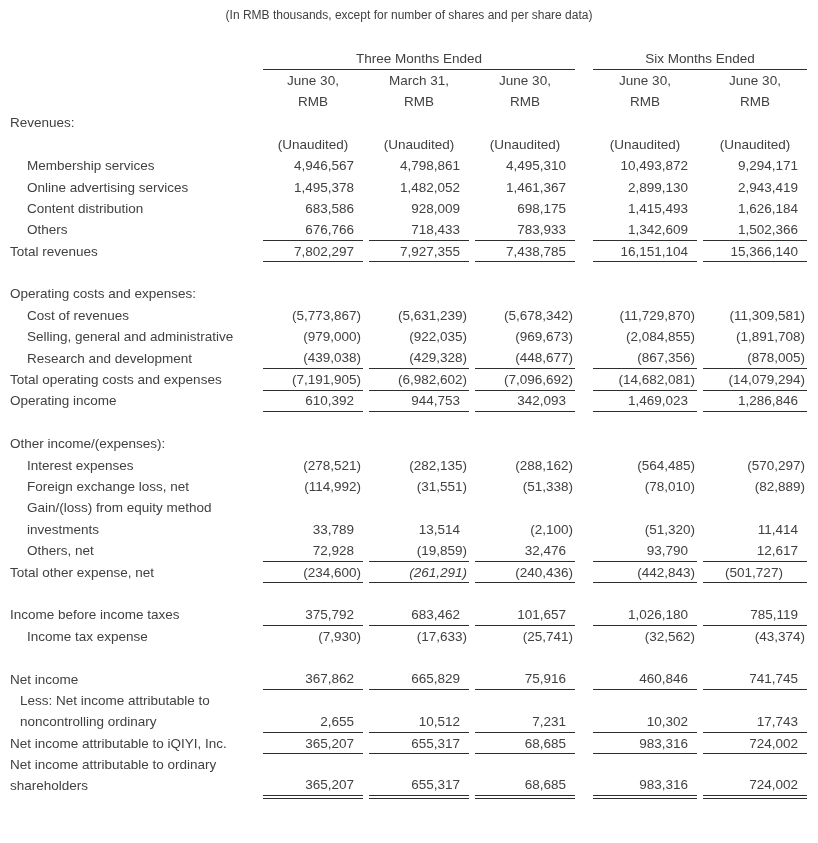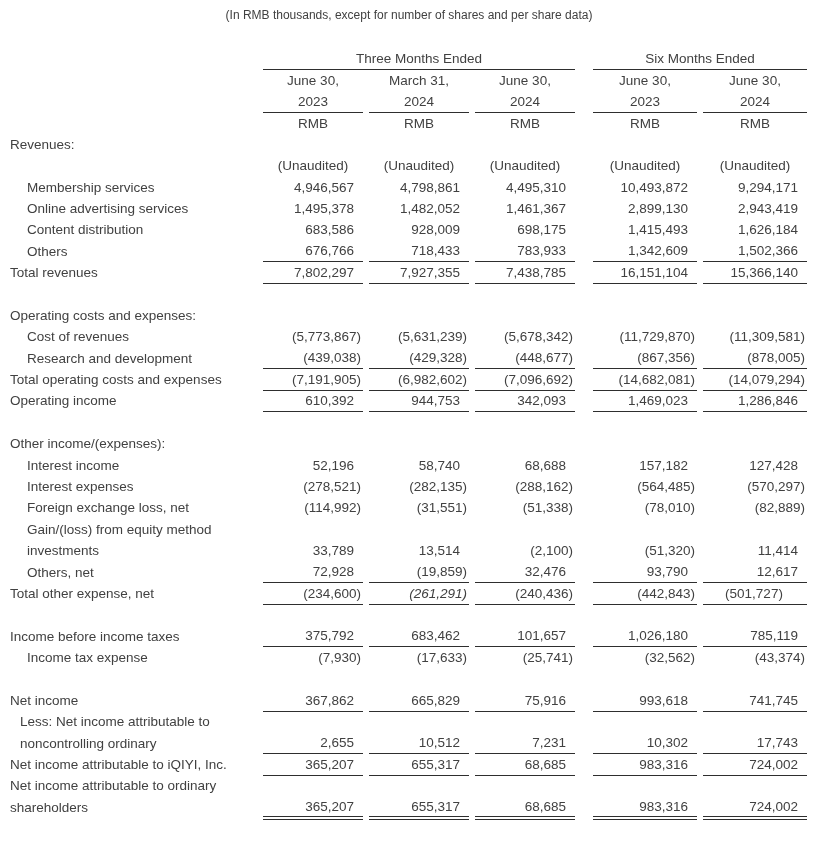--- a/index.html
+++ b/index.html
@@ -55,33 +55,20 @@
     <td class="v ch">June 30,</td>
         <td></td>
     <td class="v ch">March 31,</td>
         <td></td>
     <td class="v ch">June 30,</td>
         <td></td>
     <td class="v ch">June 30,</td>
         <td></td>
     <td class="v ch">June 30,</td>
   </tr>
-  <tr class="ul">
-    <td class="lbl"></td>
-        <td></td>
-    <td class="v ch">2023</td>
-        <td></td>
-    <td class="v ch">2024</td>
-        <td></td>
-    <td class="v ch">2024</td>
-        <td></td>
-    <td class="v ch">2023</td>
-        <td></td>
-    <td class="v ch">2024</td>
-  </tr>
   <tr>
     <td class="lbl"></td>
         <td></td>
     <td class="v ch">RMB</td>
         <td></td>
     <td class="v ch">RMB</td>
         <td></td>
     <td class="v ch">RMB</td>
         <td></td>
     <td class="v ch">RMB</td>
@@ -193,20 +180,33 @@
         <td></td>
         <td class="v num" style="padding-right: 2px;">(5,631,239)</td>
         <td></td>
         <td class="v num" style="padding-right: 2px;">(5,678,342)</td>
         <td></td>
         <td class="v num" style="padding-right: 2px;">(11,729,870)</td>
         <td></td>
         <td class="v num" style="padding-right: 2px;">(11,309,581)</td>
       </tr>
 
+  <tr>
+        <td class="lbl i1">Selling, general and administrative</td>
+        <td></td>
+        <td class="v num" style="padding-right: 2px;">(979,000)</td>
+        <td></td>
+        <td class="v num" style="padding-right: 2px;">(922,035)</td>
+        <td></td>
+        <td class="v num" style="padding-right: 2px;">(969,673)</td>
+        <td></td>
+        <td class="v num" style="padding-right: 2px;">(2,084,855)</td>
+        <td></td>
+        <td class="v num" style="padding-right: 2px;">(1,891,708)</td>
+      </tr>
 
   <tr class="ul">
         <td class="lbl i1">Research and development</td>
         <td></td>
         <td class="v num" style="padding-right: 2px;">(439,038)</td>
         <td></td>
         <td class="v num" style="padding-right: 2px;">(429,328)</td>
         <td></td>
         <td class="v num" style="padding-right: 2px;">(448,677)</td>
         <td></td>
@@ -245,33 +245,20 @@
 
   <tr>
         <td colspan="11"></td>
       </tr>
 
   <tr>
         <td class="lbl">Other income/(expenses):</td>
         <td colspan="10"></td>
       </tr>
 
-  <tr>
-        <td class="lbl i1">Interest income</td>
-        <td></td>
-        <td class="v num">52,196</td>
-        <td></td>
-        <td class="v num">58,740</td>
-        <td></td>
-        <td class="v num">68,688</td>
-        <td></td>
-        <td class="v num">157,182</td>
-        <td></td>
-        <td class="v num">127,428</td>
-      </tr>
 
   <tr>
         <td class="lbl i1">Interest expenses</td>
         <td></td>
         <td class="v num" style="padding-right: 2px;">(278,521)</td>
         <td></td>
         <td class="v num" style="padding-right: 2px;">(282,135)</td>
         <td></td>
         <td class="v num" style="padding-right: 2px;">(288,162)</td>
         <td></td>
@@ -379,21 +366,21 @@
 
   <tr class="ul">
         <td class="lbl">Net income</td>
         <td></td>
         <td class="v num">367,862</td>
         <td></td>
         <td class="v num">665,829</td>
         <td></td>
         <td class="v num">75,916</td>
         <td></td>
-        <td class="v num">993,618</td>
+        <td class="v num">460,846</td>
         <td></td>
         <td class="v num">741,745</td>
       </tr>
 
   <tr>
         <td class="lbl iL">Less: Net income attributable to</td>
         <td colspan="10"></td>
       </tr>
 
   <tr class="ul">

